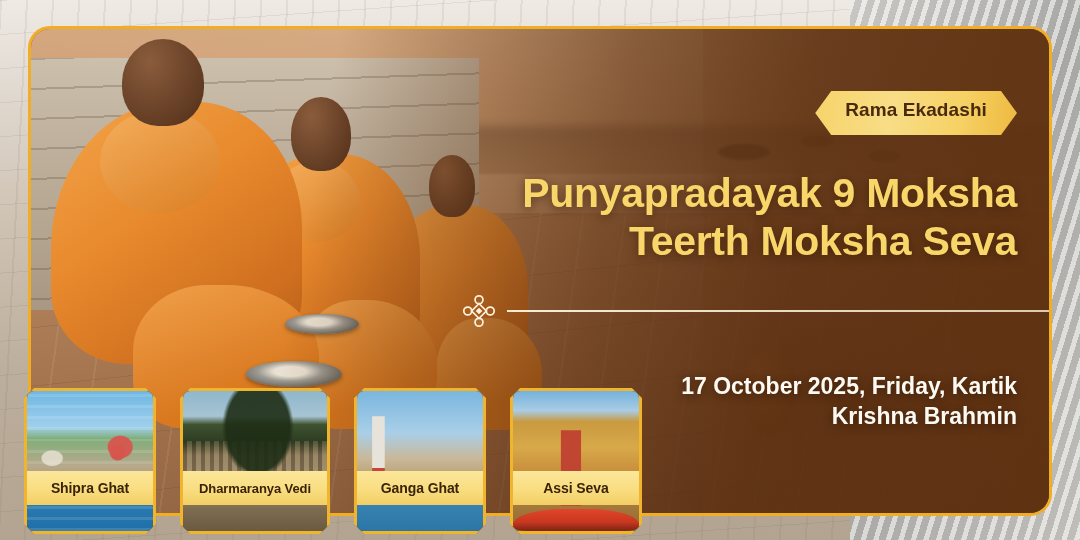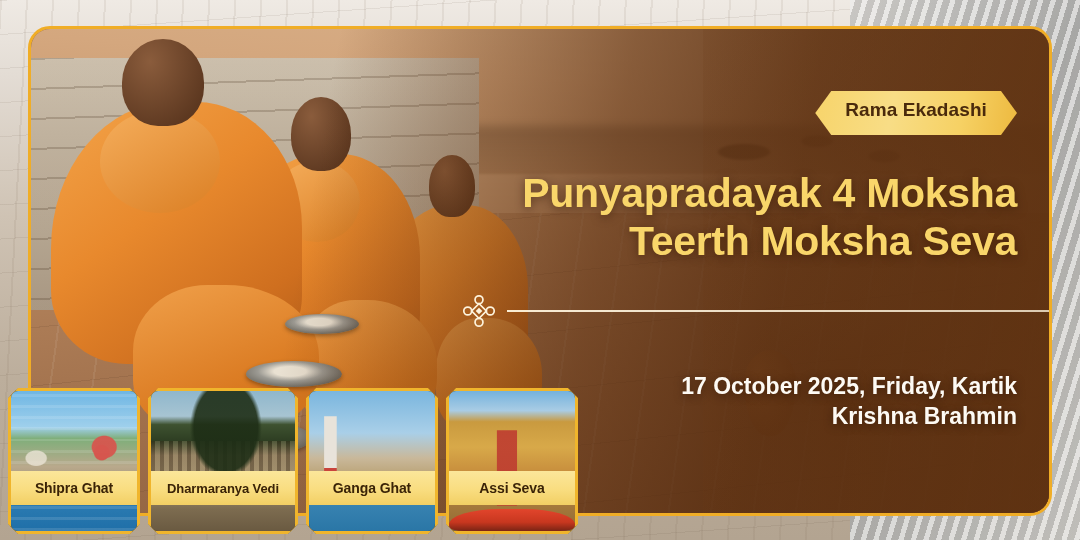--- a/index.html
+++ b/index.html
@@ -199,20 +199,21 @@
     position:absolute; left:8px; bottom:6px;
     display:flex; gap:8px; align-items:flex-end;
   }
   .thumb{
     position:relative; width:132px; height:146px;
     border:3px solid #f0b52c; border-radius:10px;
     overflow:hidden; background:#2a2a2a;
     box-shadow:0 3px 8px rgba(40,18,4,.45);
     clip-path:polygon(10px 0,calc(100% - 10px) 0,100% 10px,100% calc(100% - 10px),
                       calc(100% - 10px) 100%,10px 100%,0 calc(100% - 10px),0 10px);
+    margin-left:16px;
   }
   .thumb.wide{ width:150px; }
   .thumb .pic{ position:absolute; left:0; top:0; right:0; bottom:0; }
   .thumb .cap{
     position:absolute; left:0; right:0; bottom:26px; height:34px;
     display:flex; align-items:center; justify-content:center;
     background:linear-gradient(180deg,#fbe69a 0%,#f9dd80 55%,#f2cf64 100%);
     color:#3a2307; font-size:14px; font-weight:700; white-space:nowrap;
     letter-spacing:-.1px;
   }
@@ -312,21 +313,21 @@
     </div>
 
     <div class="tint"></div>
     <div class="tint2"></div>
 
     <div class="content">
 
       <div class="badge">Rama Ekadashi</div>
 
       <div class="headline">
-        <div>Punyapradayak 4 Moksha</div>
+        <div>Punyapradayak 9 Moksha</div>
         <div>Teerth Moksha Seva</div>
       </div>
 
       <div class="divider-row">
         <svg class="ornament" viewBox="0 0 40 40">
           <g fill="none" stroke="#fdf3dc" stroke-width="1.9">
             <circle cx="20" cy="7.5" r="4.4"></circle>
             <circle cx="20" cy="32.5" r="4.4"></circle>
             <circle cx="7.5" cy="20" r="4.4"></circle>
             <circle cx="32.5" cy="20" r="4.4"></circle>

